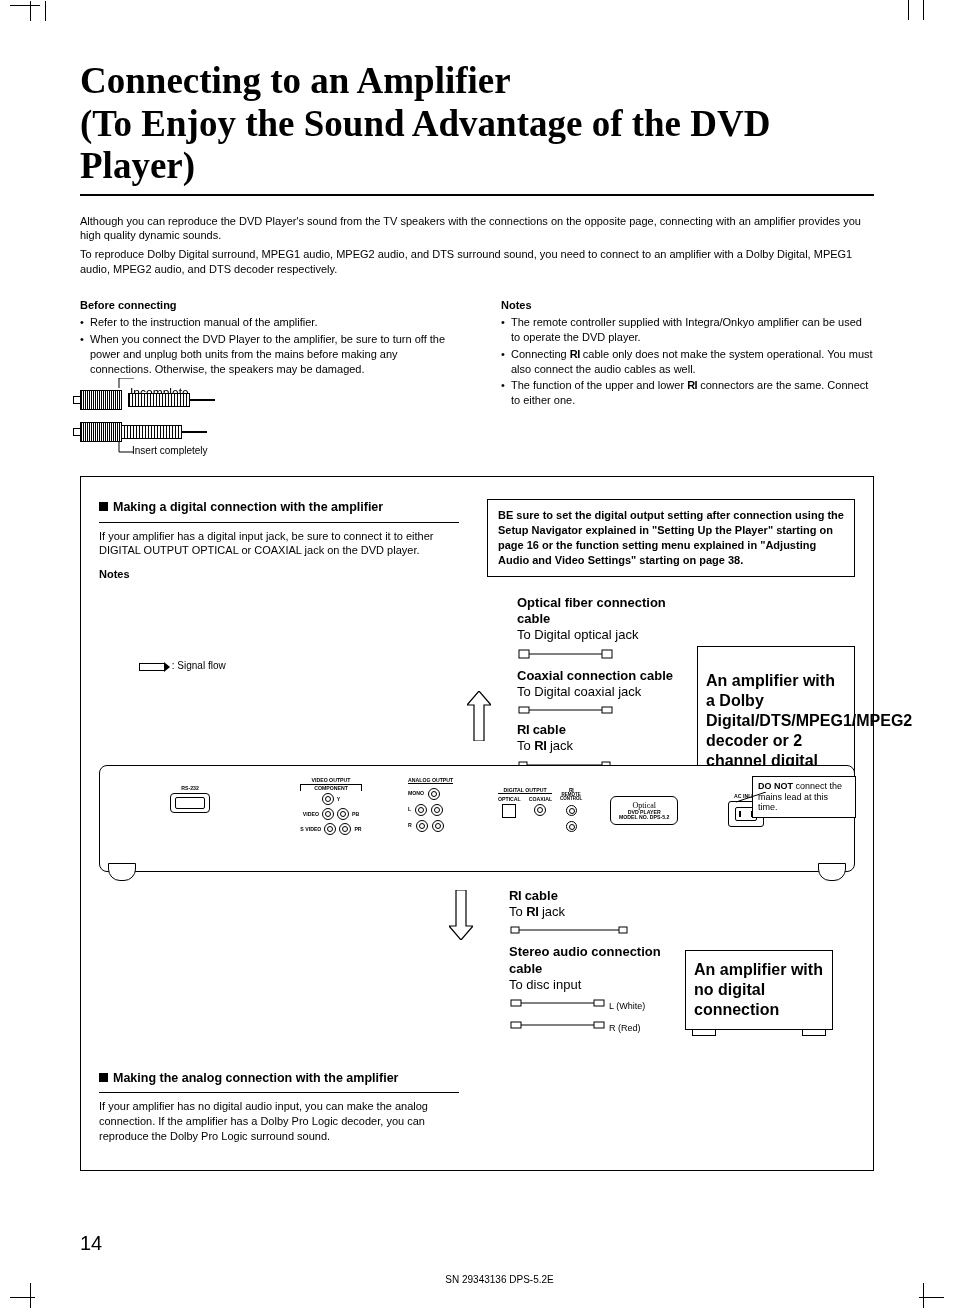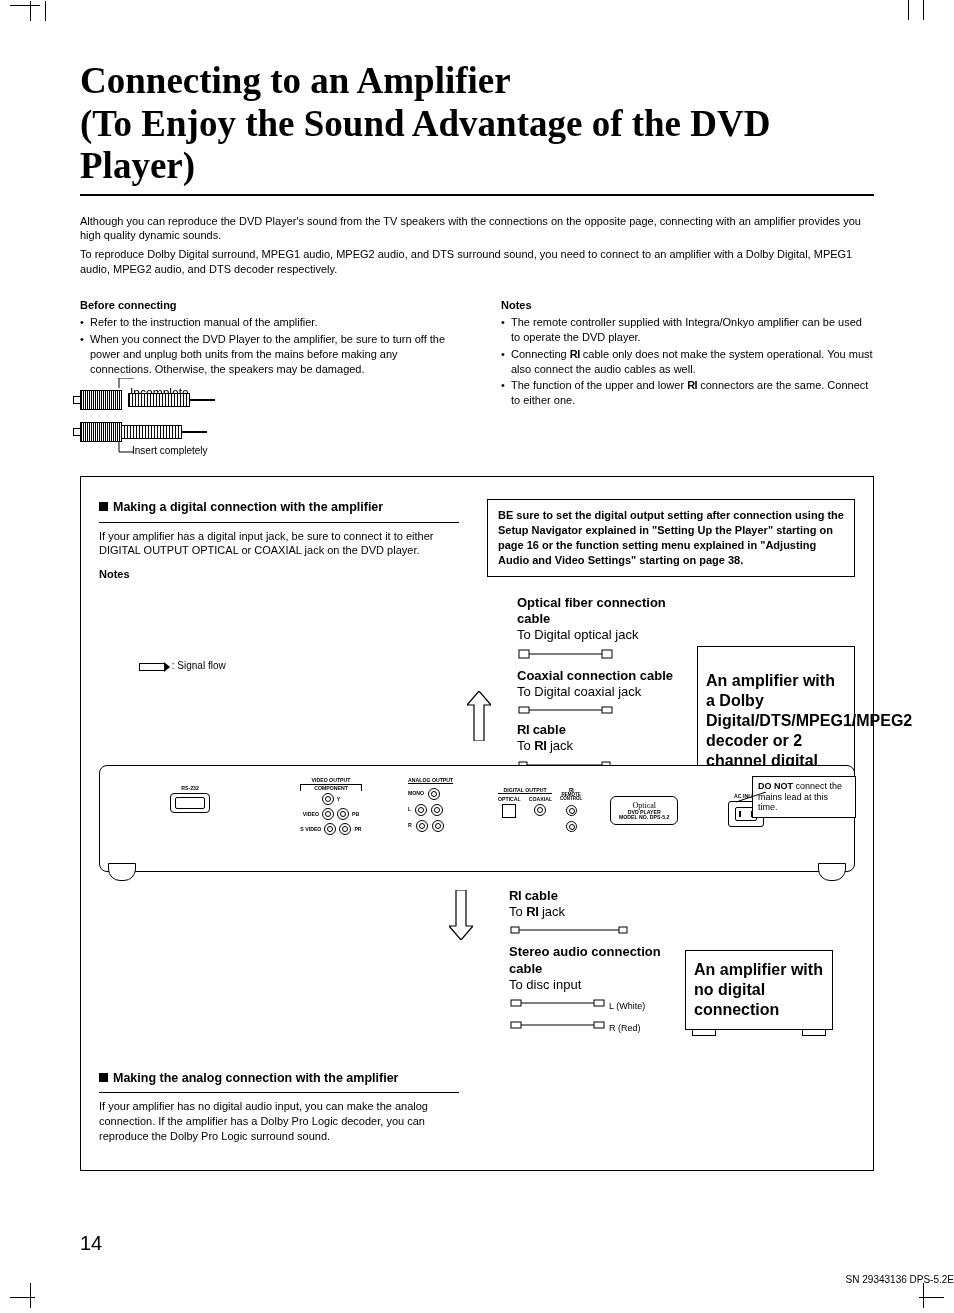--- a/index.html
+++ b/index.html
@@ -207,21 +207,21 @@
     bottom: 58px;
     left: 80px;
     font-size: 20px;
     font-family: Arial, sans-serif;
   }
   .doc-id {
     position: absolute;
     bottom: 28px;
     left: 0;
     right: 0;
-    text-align: right;
+    text-align: center;
     font-size: 10px;
     margin-left: 45px;
   }
 
   .conn-svg line, .conn-svg polyline { stroke:#000; stroke-width:1; fill:none; }
   .ri-sym { font-family: Arial; font-weight:bold; letter-spacing:-0.5px;}
 </style>
 </head>
 <body>
 

